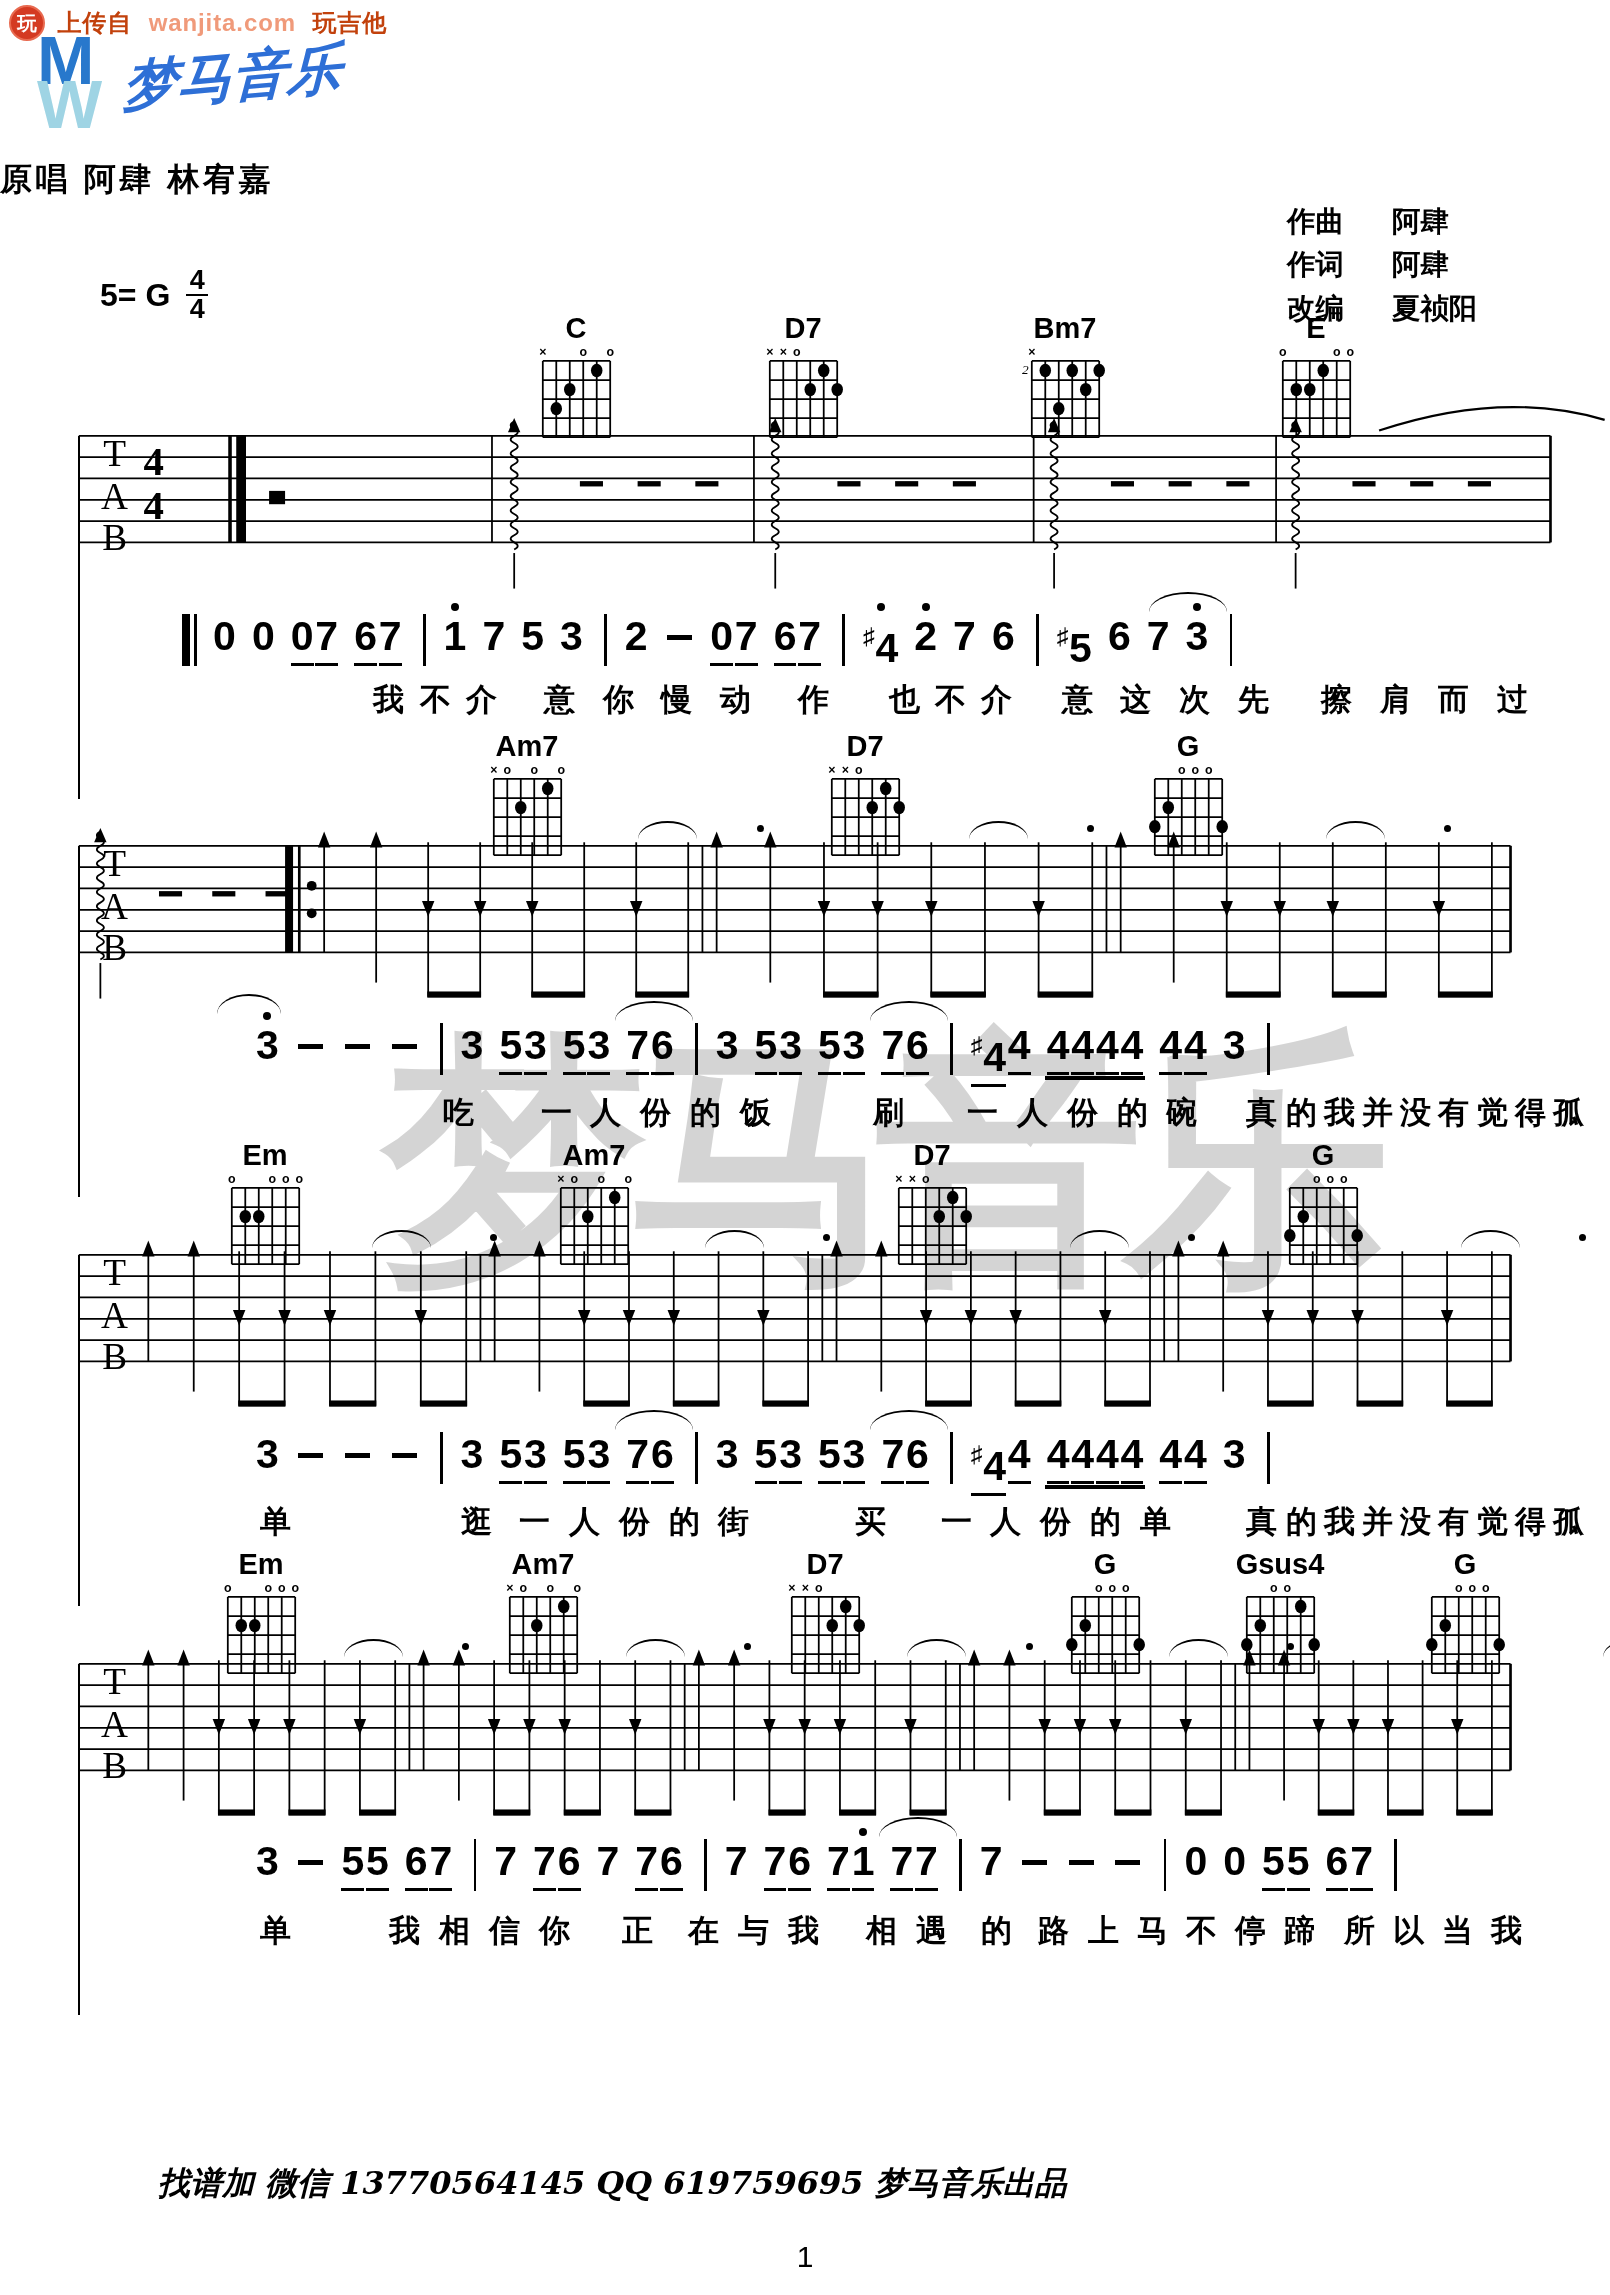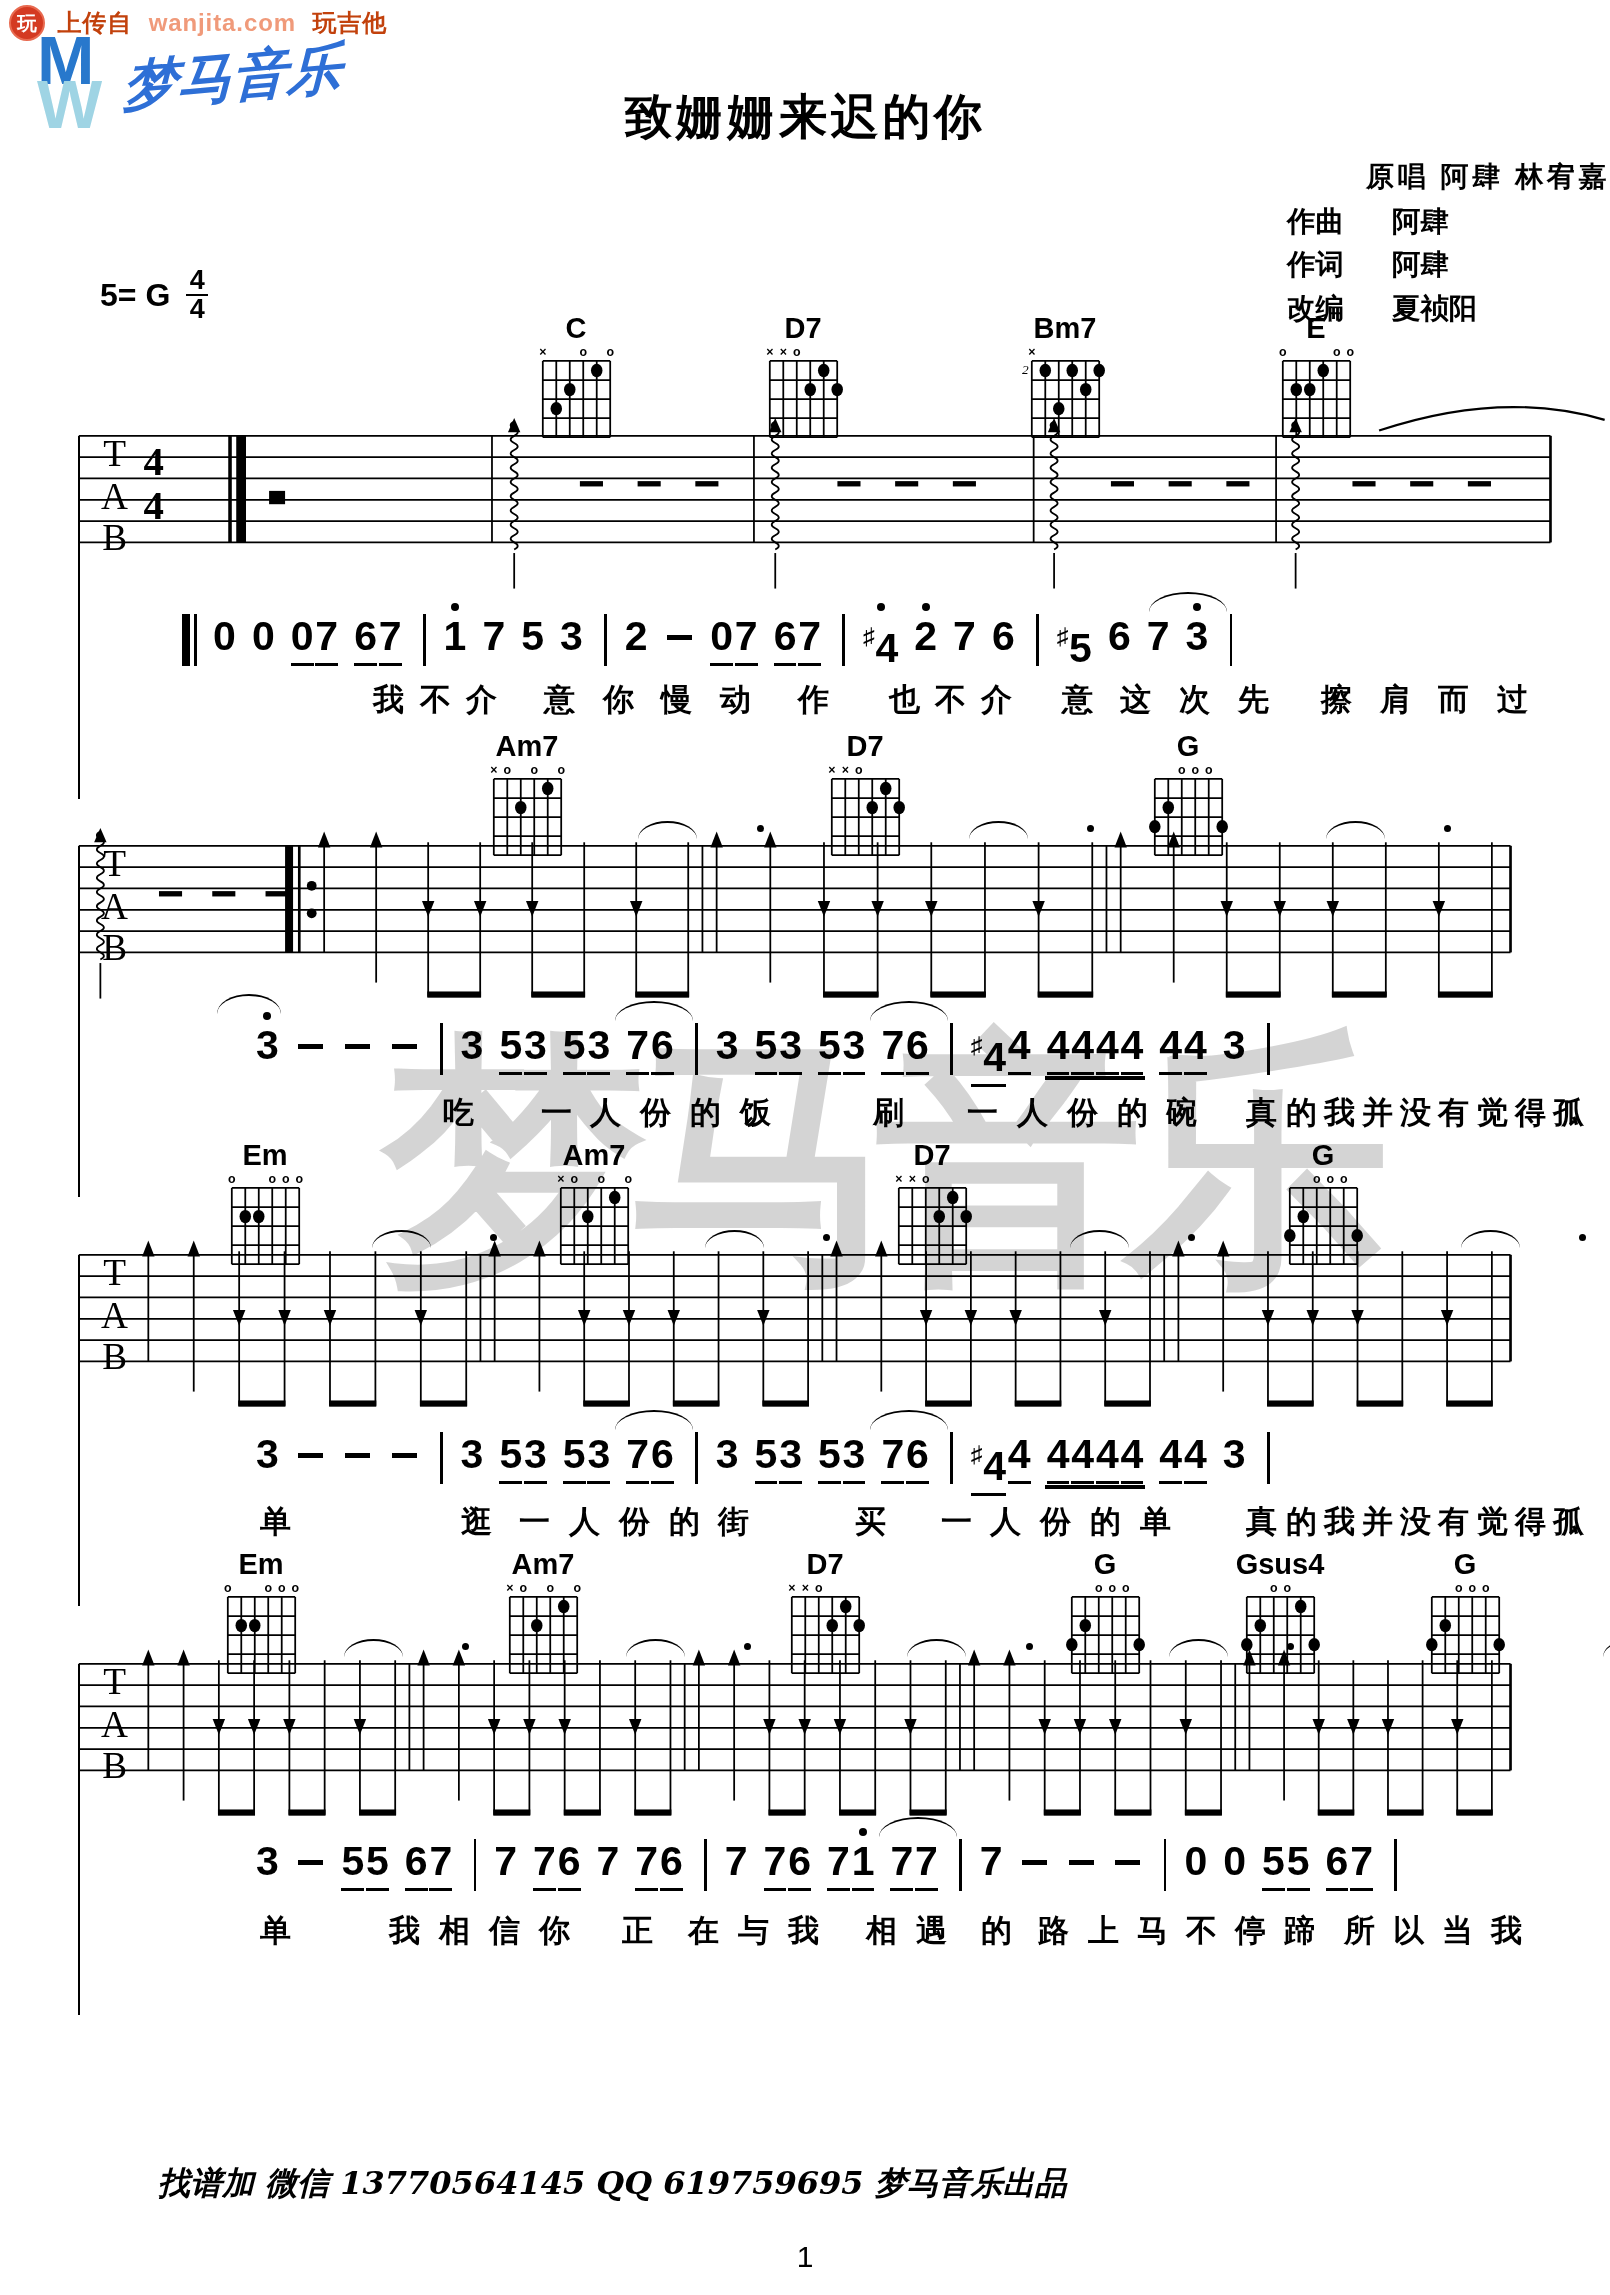--- a/index.html
+++ b/index.html
@@ -15,21 +15,21 @@
   #banner .site{color:#f09a7a;margin:0 9px;}
   
   #logo{position:absolute;left:37px;top:36px;z-index:3;display:flex;}
   #logo .mono{display:flex;flex-direction:column;line-height:.72;font-weight:800;font-size:69px;}
   #logo .m{color:#2878cc;}
   #logo .w{color:#9fd4e4;margin-top:-5.3px;}
   #logo .script{margin-left:19.6px;margin-top:5.3px;font-size:55px;font-weight:700;color:#2e6fd6;
       font-family:"DejaVu Serif",serif;font-style:italic;transform:rotate(-5deg) skewX(-6deg);}
   
   #title{position:absolute;left:0;right:0;top:85px;text-align:center;font-size:48px;font-weight:800;letter-spacing:3.6px;z-index:3;}
-  #subtitle{position:absolute;left:0;right:0;top:158px;text-align:right;font-size:28px;font-weight:700;letter-spacing:3.6px;z-index:3;}
+  #subtitle{position:absolute;left:0;right:0;top:158px;text-align:left;font-size:32px;font-weight:700;letter-spacing:3.6px;z-index:3;}
   #credits{position:absolute;left:1287px;top:203px;z-index:3;font-size:28.4px;font-weight:700;}
   #credits .crow{display:flex;margin-bottom:5.3px;}
   #credits .role{width:105px;}
   #keysig{position:absolute;left:100px;top:267px;display:flex;align-items:center;z-index:3;
       font-size:32px;font-weight:700;}
   #keysig .frac{display:inline-flex;flex-direction:column;margin-left:16px;font-size:27px;
       line-height:27px;text-align:center;font-weight:800;}
   #keysig .frac .top{border-bottom:2.7px solid #000;padding:0 3.6px;}
   
   #watermark{position:absolute;left:381px;top:985px;font-size:267px;font-weight:900;
@@ -87,21 +87,20 @@
   </div>
 
   <div id="logo">
     <div class="mono">
       <span class="m">M</span>
       <span class="w">W</span>
     </div>
     <div class="script">梦马音乐</div>
   </div>
 
-  <div id="title">致姗姗来迟的你</div>
   <div id="subtitle">原唱  阿肆 林宥嘉</div>
 
   <div id="credits">
     <div class="crow">
       <span class="role">作曲</span>
       <span>阿肆</span>
     </div>
     <div class="crow">
       <span class="role">作词</span>
       <span>阿肆</span>

